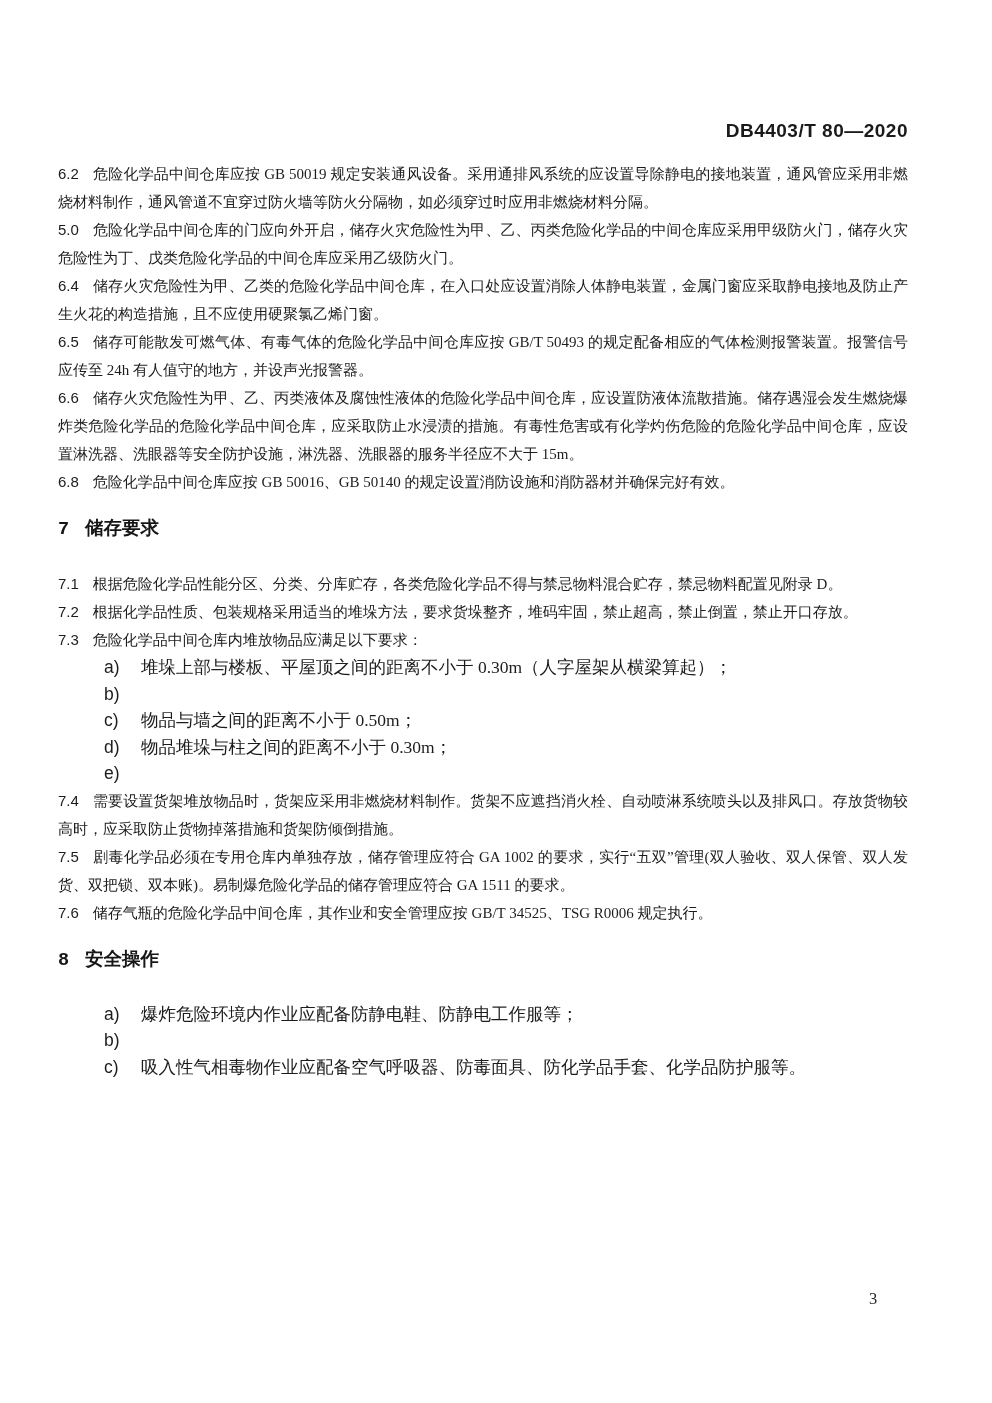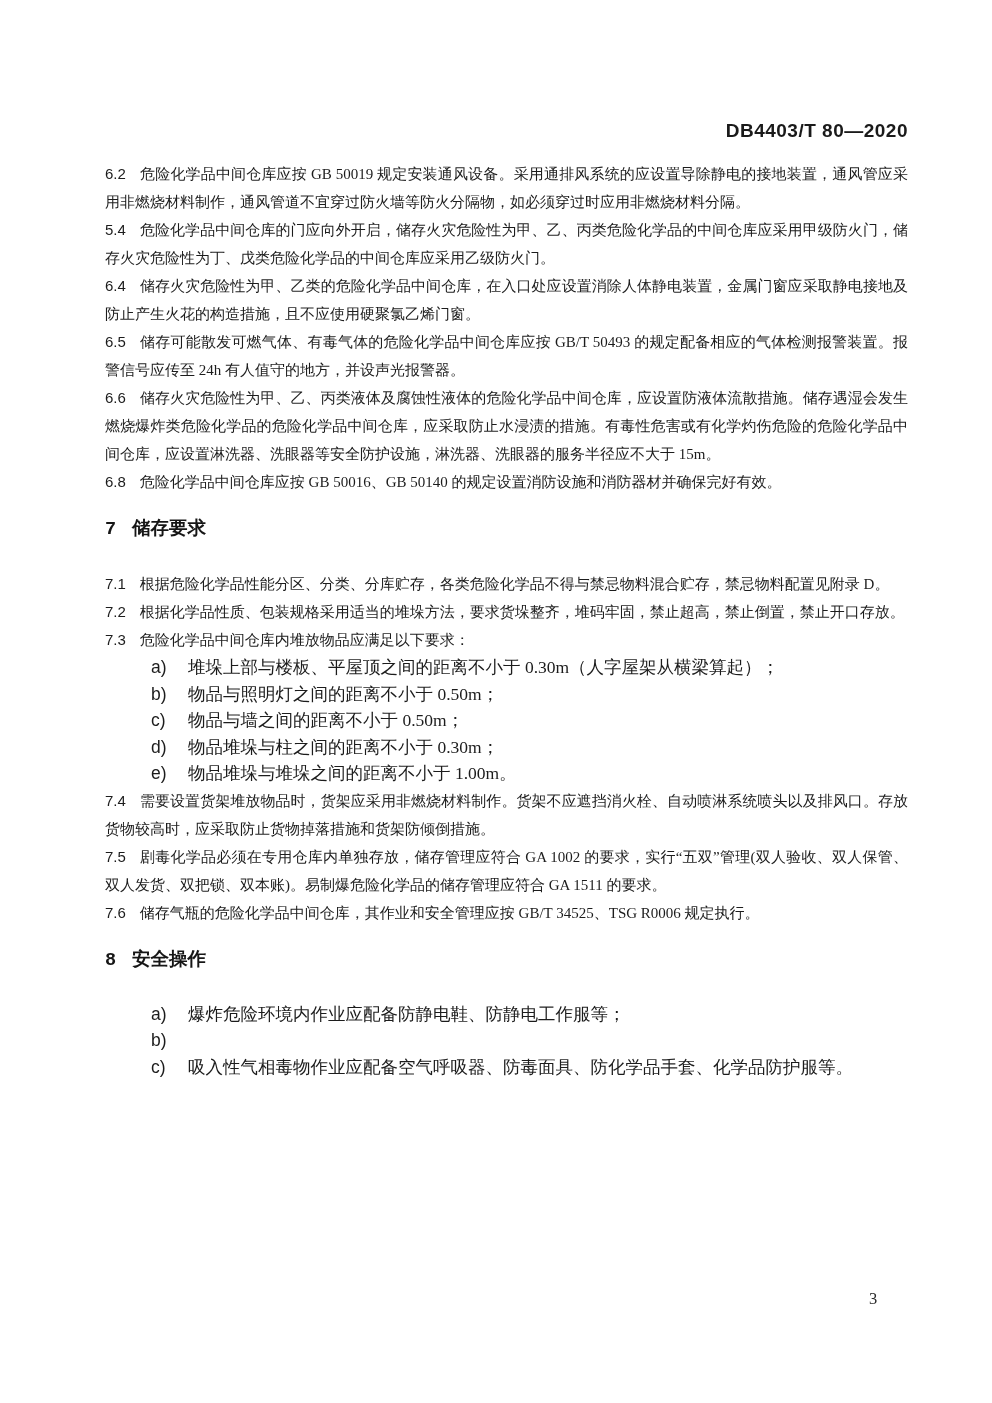--- a/index.html
+++ b/index.html
@@ -10,21 +10,21 @@
   .page {
     position: relative;
     width: 992px;
     height: 1403px;
     margin: 0 auto;
     background: #ffffff;
     color: #1c1c1c;
     font-family: "Liberation Serif", "DejaVu Serif", serif;
     overflow: hidden;
     box-sizing: border-box;
-    padding: 120px 84px 0 105px;
+    padding: 120px 84px 0 58px;
   }
   .doc-header {
     text-align: right;
     font-family: "Liberation Sans", "DejaVu Sans", sans-serif;
     font-weight: 600;
     font-size: 19px;
     line-height: 22px;
     letter-spacing: 0.5px;
     color: #1a1a1a;
   }
@@ -82,51 +82,49 @@
 </head>
 <body>
 
 <div class="page">
 
   <div class="doc-header">DB4403/T 80—2020</div>
 
   <div class="content">
 
     <p class="clause"><span class="num">6.2</span><span>危险化学品中间仓库应按 GB 50019 规定安装通风设备。采用通排风系统的应设置导除静电的接地装置，通风管应采用非燃烧材料制作，通风管道不宜穿过防火墙等防火分隔物，如必须穿过时应用非燃烧材料分隔。</span></p>
-    <p class="clause"><span class="num">5.4</span><span>危险化学品中间仓库的门应向外开启，储存火灾危险性为甲、乙、丙类危险化学品的中间仓库应采用甲级防火门，储存火灾危险性为丁、戊类危险化学品的中间仓库应采用乙级防火门。</span></p>
+    <p class="clause"><span class="num">5.0</span><span>危险化学品中间仓库的门应向外开启，储存火灾危险性为甲、乙、丙类危险化学品的中间仓库应采用甲级防火门，储存火灾危险性为丁、戊类危险化学品的中间仓库应采用乙级防火门。</span></p>
     <p class="clause"><span class="num">6.4</span><span>储存火灾危险性为甲、乙类的危险化学品中间仓库，在入口处应设置消除人体静电装置，金属门窗应采取静电接地及防止产生火花的构造措施，且不应使用硬聚氯乙烯门窗。</span></p>
     <p class="clause"><span class="num">6.5</span><span>储存可能散发可燃气体、有毒气体的危险化学品中间仓库应按 GB/T 50493 的规定配备相应的气体检测报警装置。报警信号应传至 24h 有人值守的地方，并设声光报警器。</span></p>
     <p class="clause"><span class="num">6.6</span><span>储存火灾危险性为甲、乙、丙类液体及腐蚀性液体的危险化学品中间仓库，应设置防液体流散措施。储存遇湿会发生燃烧爆炸类危险化学品的危险化学品中间仓库，应采取防止水浸渍的措施。有毒性危害或有化学灼伤危险的危险化学品中间仓库，应设置淋洗器、洗眼器等安全防护设施，淋洗器、洗眼器的服务半径应不大于 15m。</span></p>
     <p class="clause"><span class="num">6.8</span><span>危险化学品中间仓库应按 GB 50016、GB 50140 的规定设置消防设施和消防器材并确保完好有效。</span></p>
 
     <h2 class="section-heading"><span class="num">7</span><span>储存要求</span></h2>
 
     <p class="clause"><span class="num">7.1</span><span>根据危险化学品性能分区、分类、分库贮存，各类危险化学品不得与禁忌物料混合贮存，禁忌物料配置见附录 D。</span></p>
     <p class="clause"><span class="num">7.2</span><span>根据化学品性质、包装规格采用适当的堆垛方法，要求货垛整齐，堆码牢固，禁止超高，禁止倒置，禁止开口存放。</span></p>
     <p class="clause"><span class="num">7.3</span><span>危险化学品中间仓库内堆放物品应满足以下要求：</span></p>
 
     <div class="list-item">
         <span class="label">a)</span>
         <span class="text">堆垛上部与楼板、平屋顶之间的距离不小于 0.30m（人字屋架从横梁算起）；</span>
       </div>
     <div class="list-item">
         <span class="label">b)</span>
-        <span class="text">物品与照明灯之间的距离不小于 0.50m；</span>
       </div>
     <div class="list-item">
         <span class="label">c)</span>
         <span class="text">物品与墙之间的距离不小于 0.50m；</span>
       </div>
     <div class="list-item">
         <span class="label">d)</span>
         <span class="text">物品堆垛与柱之间的距离不小于 0.30m；</span>
       </div>
     <div class="list-item">
         <span class="label">e)</span>
-        <span class="text">物品堆垛与堆垛之间的距离不小于 1.00m。</span>
       </div>
 
     <p class="clause"><span class="num">7.4</span><span>需要设置货架堆放物品时，货架应采用非燃烧材料制作。货架不应遮挡消火栓、自动喷淋系统喷头以及排风口。存放货物较高时，应采取防止货物掉落措施和货架防倾倒措施。</span></p>
     <p class="clause"><span class="num">7.5</span><span>剧毒化学品必须在专用仓库内单独存放，储存管理应符合 GA 1002 的要求，实行“五双”管理(双人验收、双人保管、双人发货、双把锁、双本账)。易制爆危险化学品的储存管理应符合 GA 1511 的要求。</span></p>
     <p class="clause"><span class="num">7.6</span><span>储存气瓶的危险化学品中间仓库，其作业和安全管理应按 GB/T 34525、TSG R0006 规定执行。</span></p>
 
     <h2 class="section-heading"><span class="num">8</span><span>安全操作</span></h2>
 
 
     <div class="list-item">

